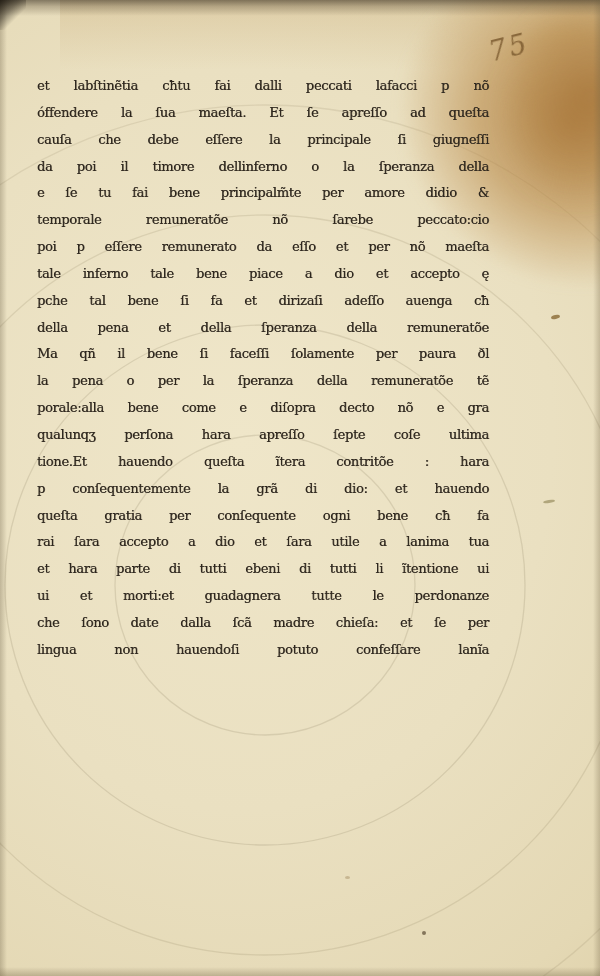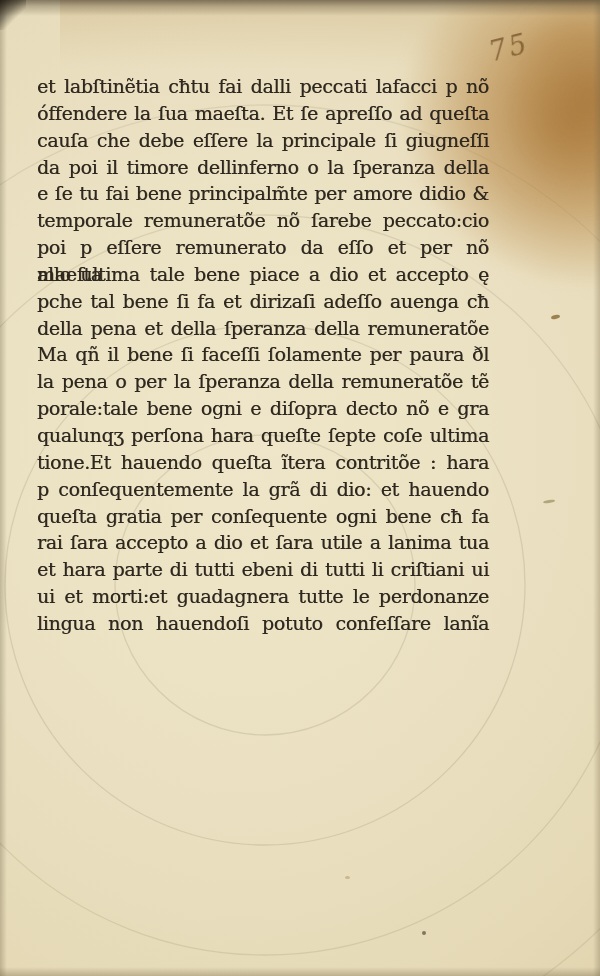--- a/index.html
+++ b/index.html
@@ -110,21 +110,21 @@
   .textblock {
     position: absolute;
     left: 37px; top: 73px;
     width: 452px;
     z-index: 5;
     color: #2e271e;
   }
   .textline {
     height: 26.85px;
     line-height: 26.85px;
-    font-size: 19px;
+    font-size: 13px;
     letter-spacing: -0.3px;
     text-align: justify;
     text-align-last: justify;
     text-shadow: 0.45px 0.1px 0.4px rgba(46,39,30,0.6);
     white-space: normal;
     overflow: visible;
   }
   
   .speck { position: absolute; border-radius: 50%; z-index: 4; }
   .s1 { left: 551px; top: 315px; width: 9px; height: 4px; background: rgba(138,106,53,0.8); transform: rotate(-12deg); }
@@ -152,33 +152,34 @@
 
   <div class="textblock">
 
   <div class="textline">et labſtinẽtia cħtu fai dalli peccati lafacci p nõ</div>
       <div class="textline">óffendere la ſua maeſta. Et ſe apreſſo ad queſta</div>
       <div class="textline">cauſa che debe eſſere la principale ſi giugneſſi</div>
       <div class="textline">da poi il timore dellinferno o la ſperanza della</div>
       <div class="textline">e ſe tu fai bene principalm̃te per amore didio &amp;</div>
       <div class="textline">temporale remuneratõe nõ ſarebe peccato:cio</div>
       <div class="textline">poi p eſſere remunerato da eſſo et per nõ maeſta</div>
-      <div class="textline">allo ultima tale bene piace a dio et accepto ę</div>
+      <div class="textline">tale inferno tale bene piace a dio et accepto ę</div>
       <div class="textline">pche tal bene ſi fa et dirizaſi adeſſo auenga cħ</div>
       <div class="textline">della pena et della ſperanza della remuneratõe</div>
       <div class="textline">Ma qñ il bene ſi faceſſi ſolamente per paura ðl</div>
       <div class="textline">la pena o per la ſperanza della remuneratõe tẽ</div>
-      <div class="textline">porale:tale bene ogni e diſopra decto nõ e gra</div>
-      <div class="textline">qualunqʒ perſona hara queſte ſepte coſe ultima</div>
+      <div class="textline">porale:alla bene come e diſopra decto nõ e gra</div>
+      <div class="textline">qualunqʒ perſona hara apreſſo ſepte coſe ultima</div>
       <div class="textline">tione.Et hauendo queſta ĩtera contritõe : hara</div>
       <div class="textline">p conſequentemente la grã di dio: et hauendo</div>
       <div class="textline">queſta gratia per conſequente ogni bene cħ fa</div>
       <div class="textline">rai ſara accepto a dio et ſara utile a lanima tua</div>
-      <div class="textline">et hara parte di tutti ebeni di tutti li criſtiani ui</div>
+      <div class="textline">et hara parte di tutti ebeni di tutti li ĩtentione ui</div>
       <div class="textline">ui et morti:et guadagnera tutte le perdonanze</div>
+      <div class="textline">che ſono date dalla ſcã madre chieſa: et ſe per</div>
       <div class="textline">lingua non hauendoſi potuto confeſſare lanĩa</div>
     </div>
 
   <div class="speck s1"></div>
   <div class="speck s2"></div>
   <div class="speck s3"></div>
   <div class="speck s4"></div>
 
   <div class="edge-top"></div>
   <div class="corner-tl"></div>

